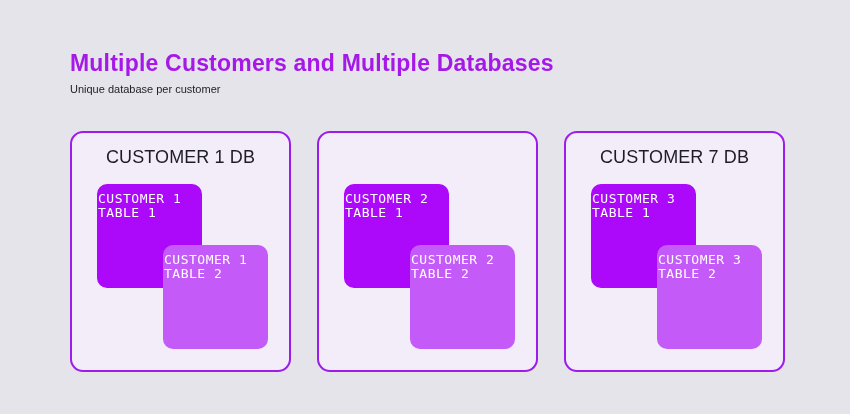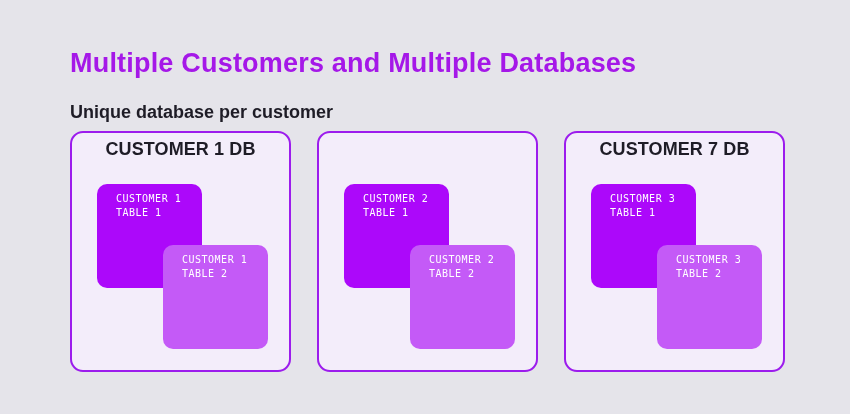--- a/index.html
+++ b/index.html
@@ -8,32 +8,32 @@
     height: 414px;
     position: relative;
     overflow: hidden;
     background: var(--page_bg, #e5e4ea);
     font-family: "Liberation Sans", sans-serif;
   }
   .title {
     position: absolute;
     left: 70px;
     top: 53px;
-    font-size: 27px;
+    font-size: 23px;
     font-weight: bold;
     line-height: 21px;
     letter-spacing: 0.2px;
     color: var(--title_color, #a518e8);
   }
   .subtitle {
     position: absolute;
     left: 70px;
-    top: 104px;
-    font-size: 18px;
-    font-weight: bold;
+    top: 81px;
+    font-size: 11px;
+    font-weight: normal;
     line-height: 16px;
     color: var(--heading_color, #1e1c26);
   }
   .cards {
     position: absolute;
     left: 70px;
     top: 131px;
     display: flex;
     gap: 26px;
   }
@@ -41,37 +41,37 @@
     box-sizing: border-box;
     width: 221px;
     height: 241px;
     background: var(--card_bg, #f3edfa);
     border: 2px solid var(--card_border, #9c1ced);
     border-radius: 13px;
     position: relative;
   }
   .card-heading {
     text-align: center;
-    margin-top: 7px;
+    margin-top: 15px;
     font-size: 18px;
-    font-weight: bold;
+    font-weight: normal;
     line-height: 18px;
     letter-spacing: 0.1px;
     color: var(--heading_color, #1e1c26);
   }
   .tbox {
     position: absolute;
     box-sizing: border-box;
     width: 105px;
     height: 104px;
     border-radius: 10px;
-    padding: 8px 0 0 19px;
+    padding: 8px 0 0 1px;
     color: var(--table_text, #ffffff);
     font-family: "DejaVu Sans Mono", monospace;
-    font-size: 10px;
+    font-size: 13px;
     letter-spacing: 0.5px;
     line-height: 14px;
   }
   .tbox.t1 { left: 25px; top: 51px;  background: var(--table1_bg, #ac08fa); }
   .tbox.t2 { left: 91px; top: 112px; background: var(--table2_bg, #c45af7); }
   .tline { display: block; white-space: pre; }
 </style>
 </head>
 <body>
 

